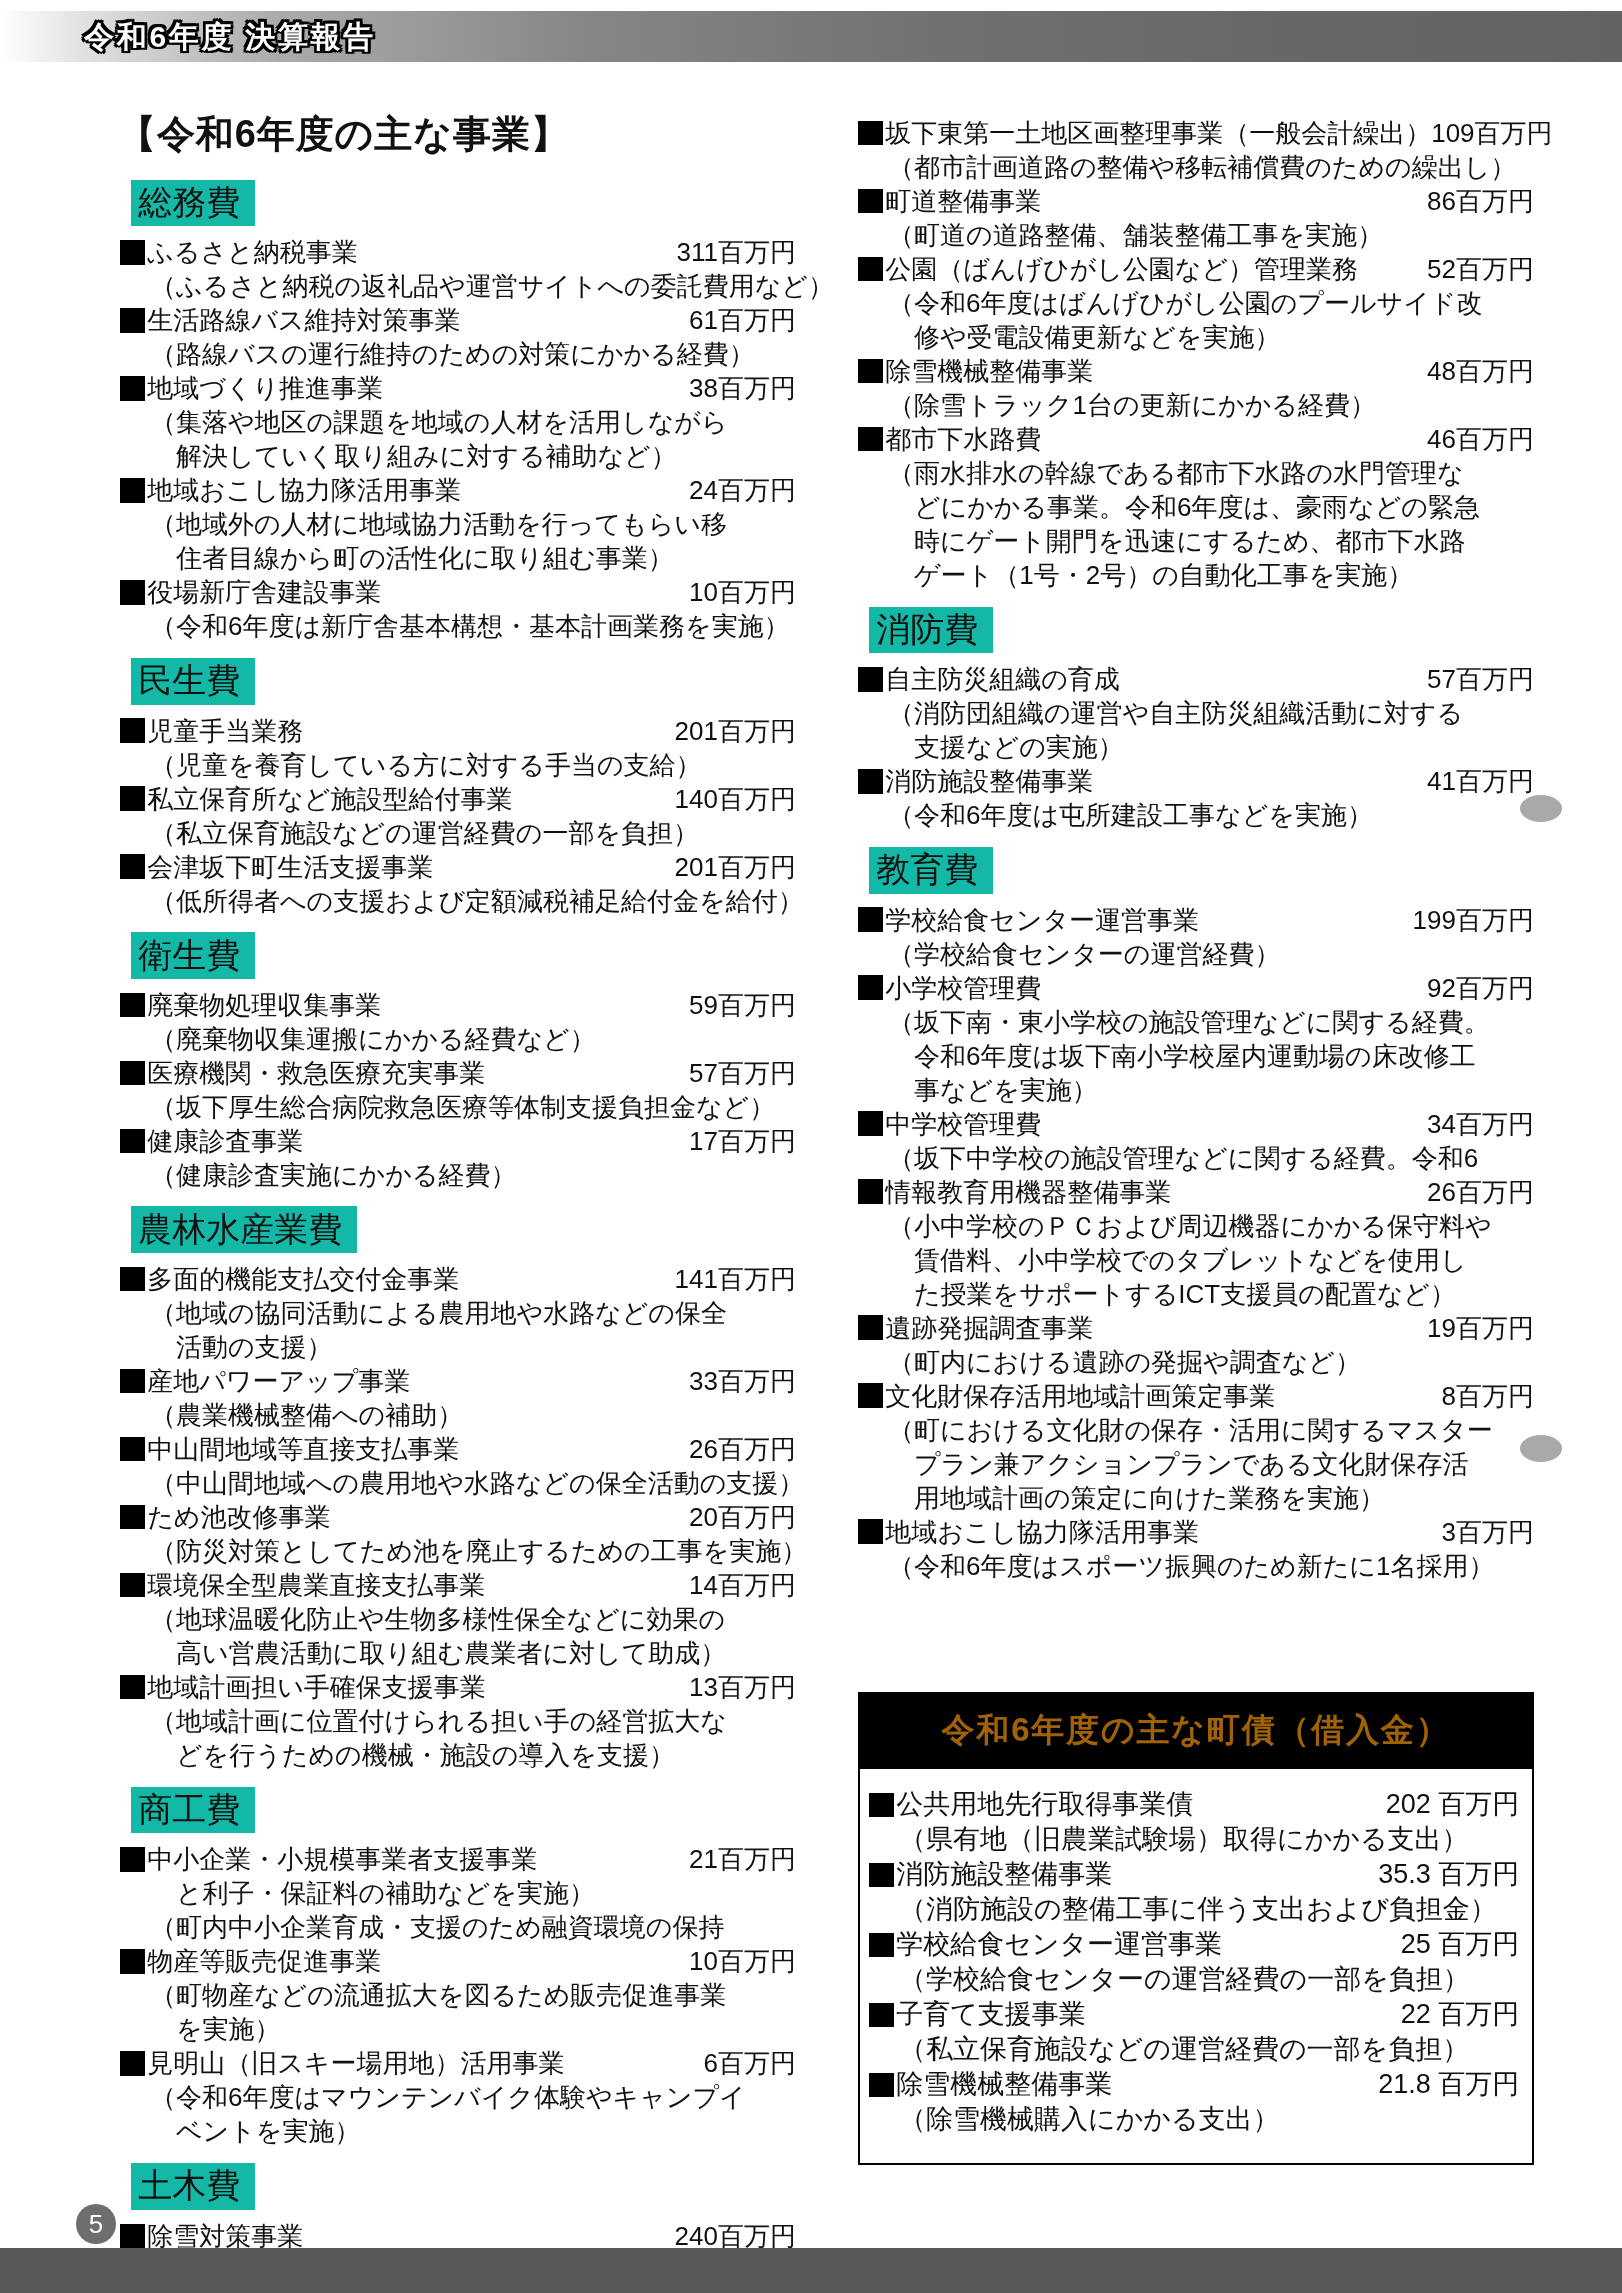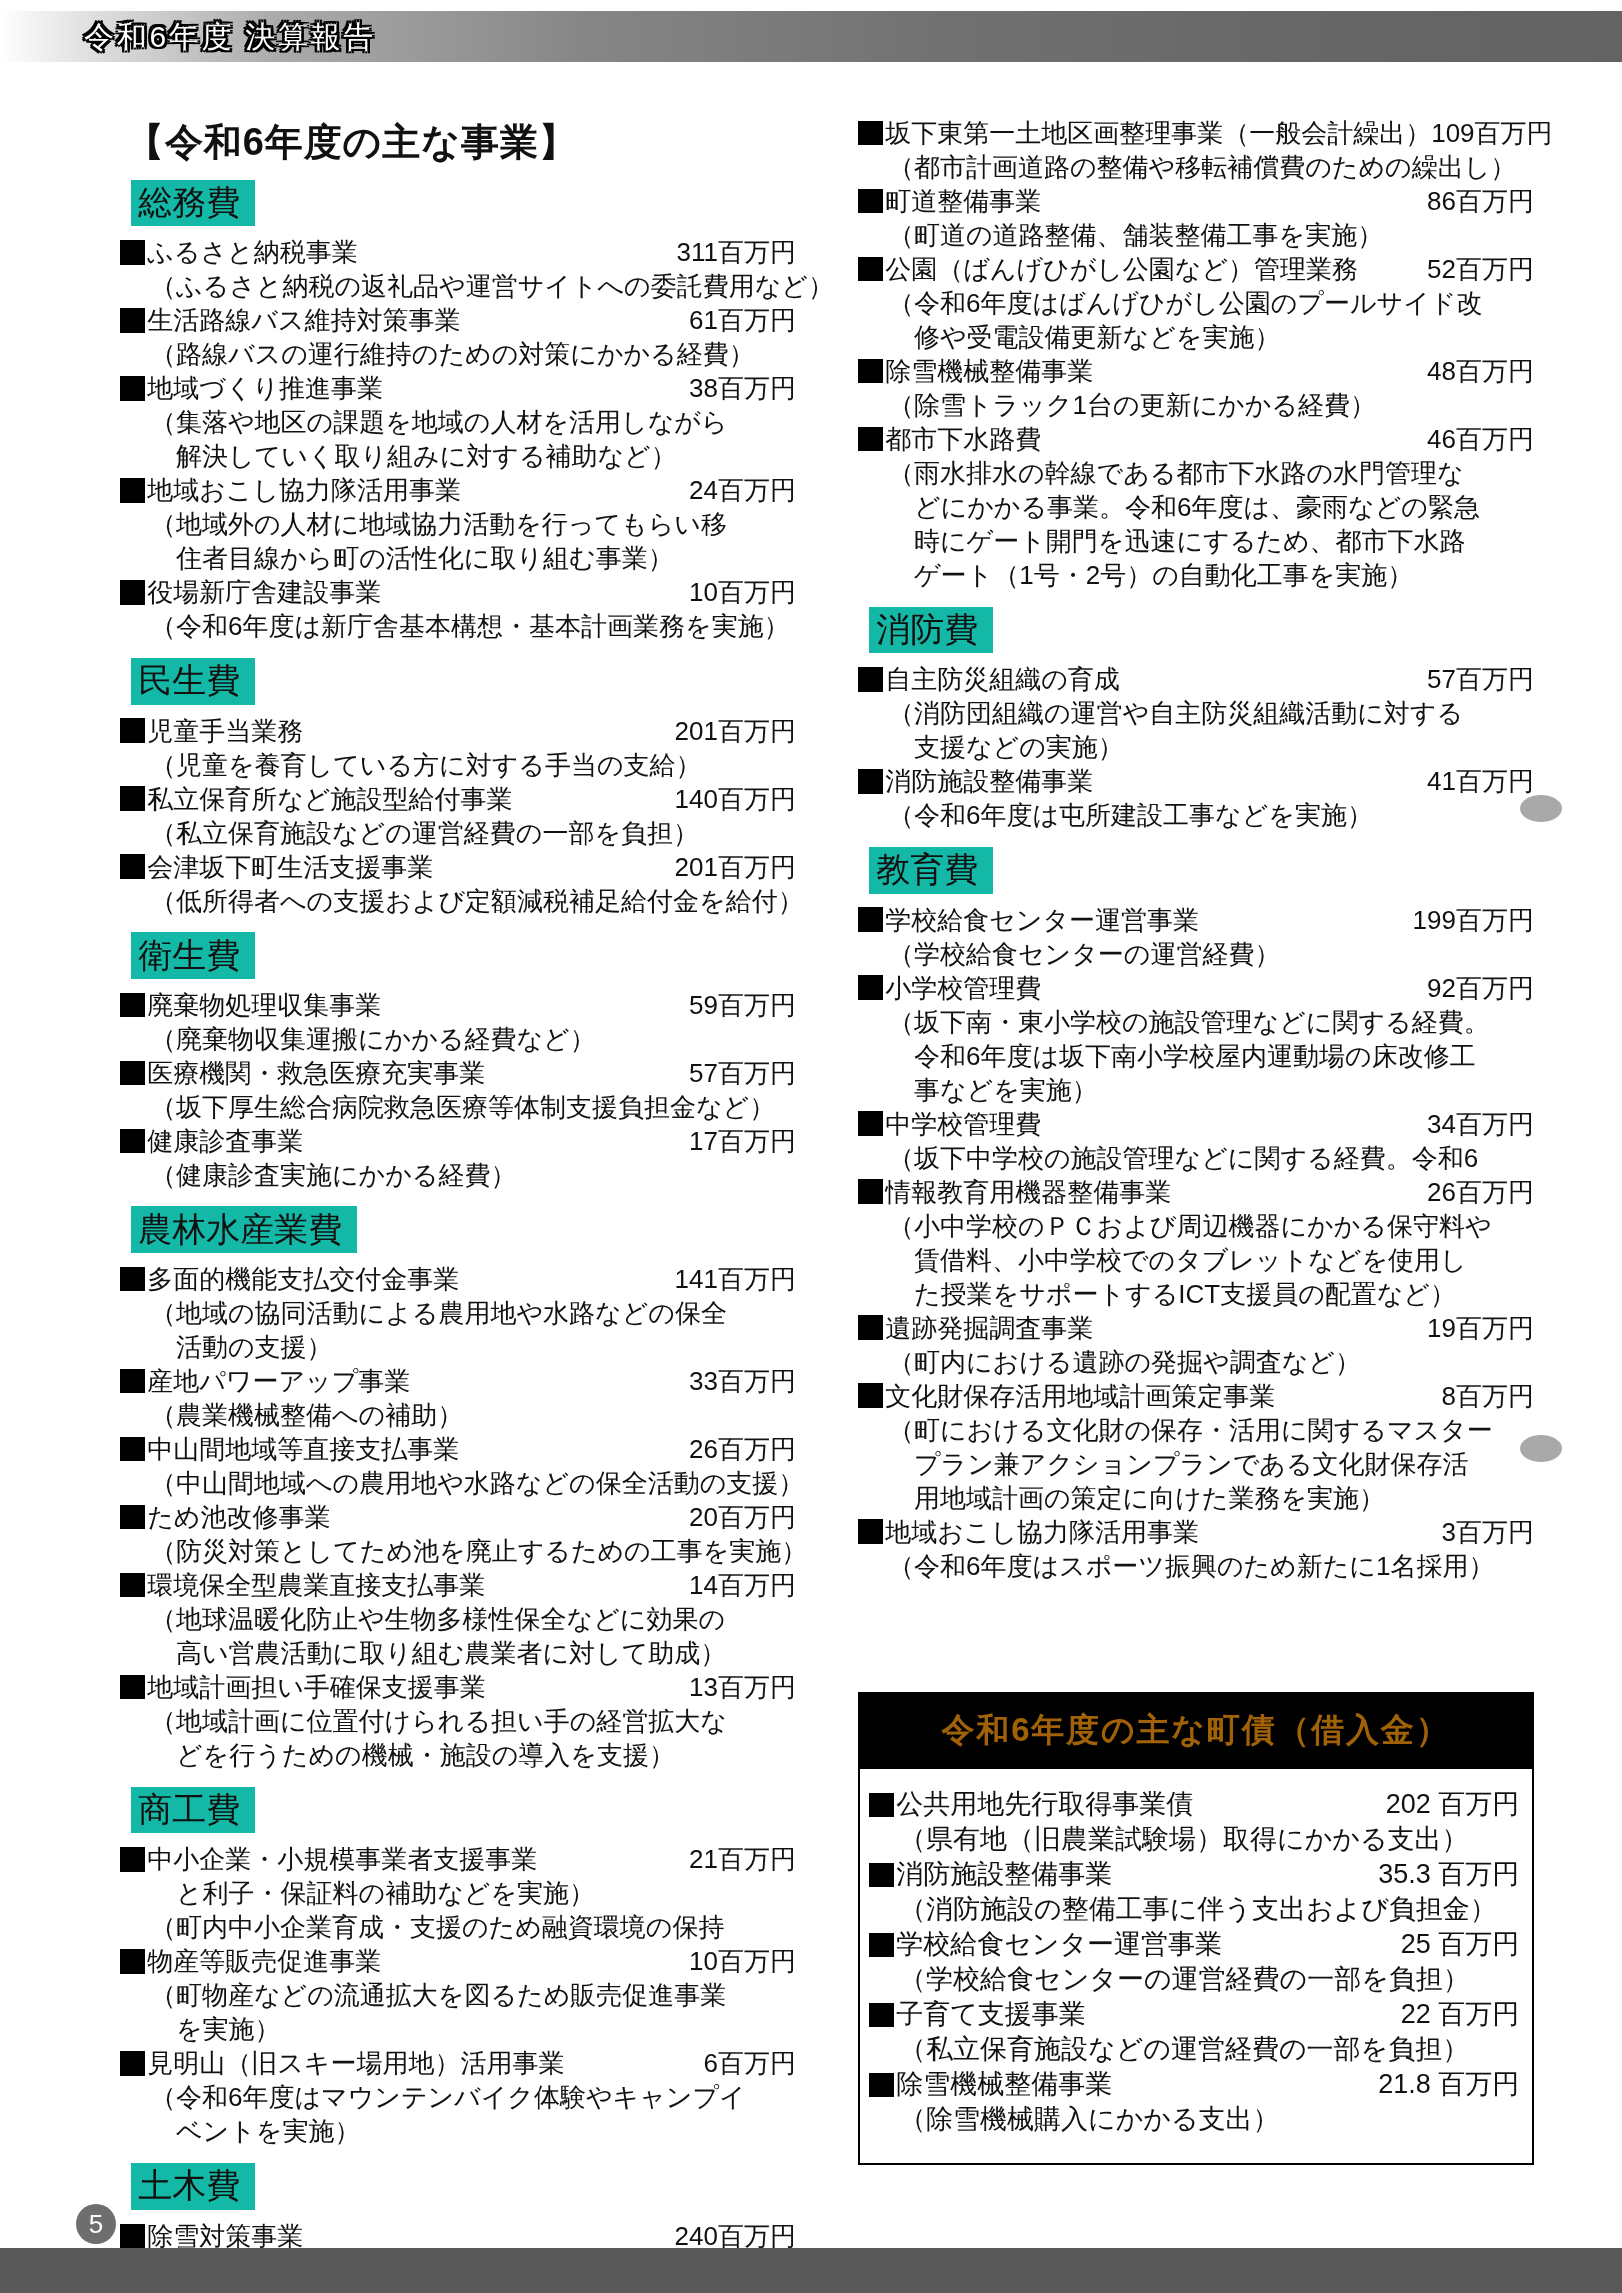--- a/index.html
+++ b/index.html
@@ -8,26 +8,26 @@
     font-family:"Liberation Sans","DejaVu Sans",sans-serif;color:#111;
     overflow:hidden;
   }
   
   .topbar{
     position:absolute;top:11px;left:0;width:100%;height:51px;
     background:linear-gradient(90deg,#ffffff 0%,#e2e2e2 5%,#ababab 17%,#868686 36%,#717171 58%,#676767 80%,#636363 100%);
   }
   .topbar-title{
     position:absolute;left:84px;top:50%;transform:translateY(-50%);
-    font-size:30px;font-weight:normal;color:#ffffff;letter-spacing:2.7px;white-space:nowrap;
+    font-size:30px;font-weight:bold;color:#ffffff;letter-spacing:2.7px;white-space:nowrap;
     text-shadow:-2.7px -2.7px 0 #000,2.7px -2.7px 0 #000,-2.7px 2.7px 0 #000,2.7px 2.7px 0 #000,
                 -2.7px 0 0 #000,2.7px 0 0 #000,0 -2.7px 0 #000,0 2.7px 0 #000;
   }
   .main-title{
-    position:absolute;left:118px;top:109px;margin:8px;
+    position:absolute;left:118px;top:109px;margin:0;
     font-size:38px;font-weight:bold;letter-spacing:0.9px;white-space:nowrap;
   }
   .col{position:absolute;width:676px;}
   .col-left{left:120px;top:165px;}
   .col-right{left:858px;top:116px;}
   .cat-label{
     display:inline-block;background:#14b8a6;color:#111;
     font-size:34px;line-height:1;padding:5.5px 14.5px 7.3px 7.3px;margin:14.5px 0 9px 11px;
   }
   .item-row{display:flex;align-items:baseline;font-size:26px;line-height:34px;}

